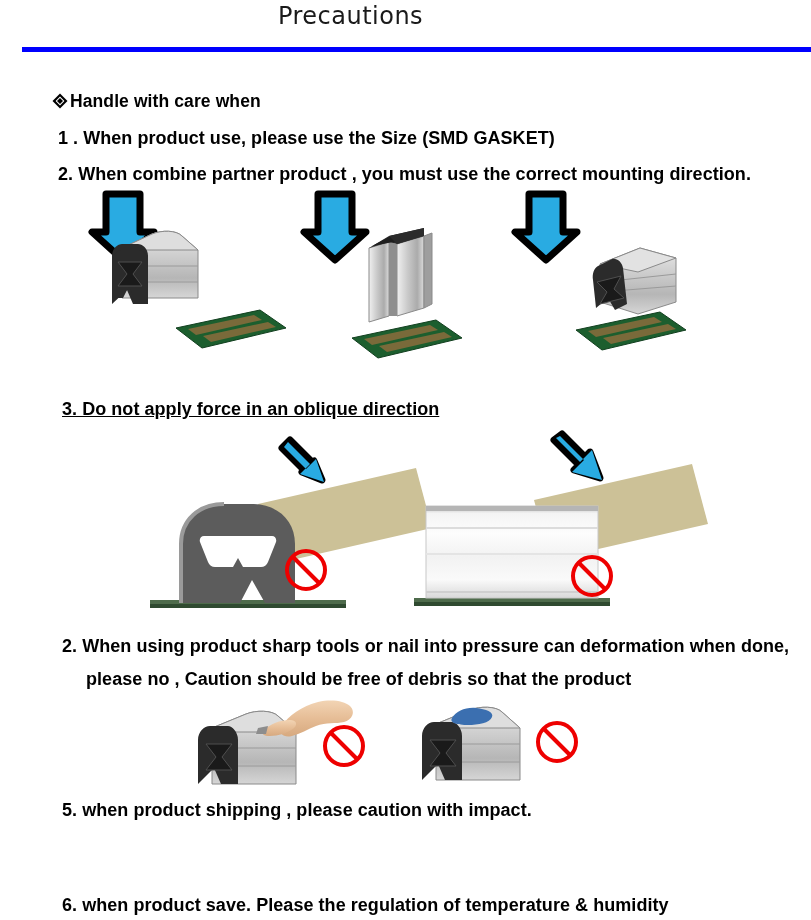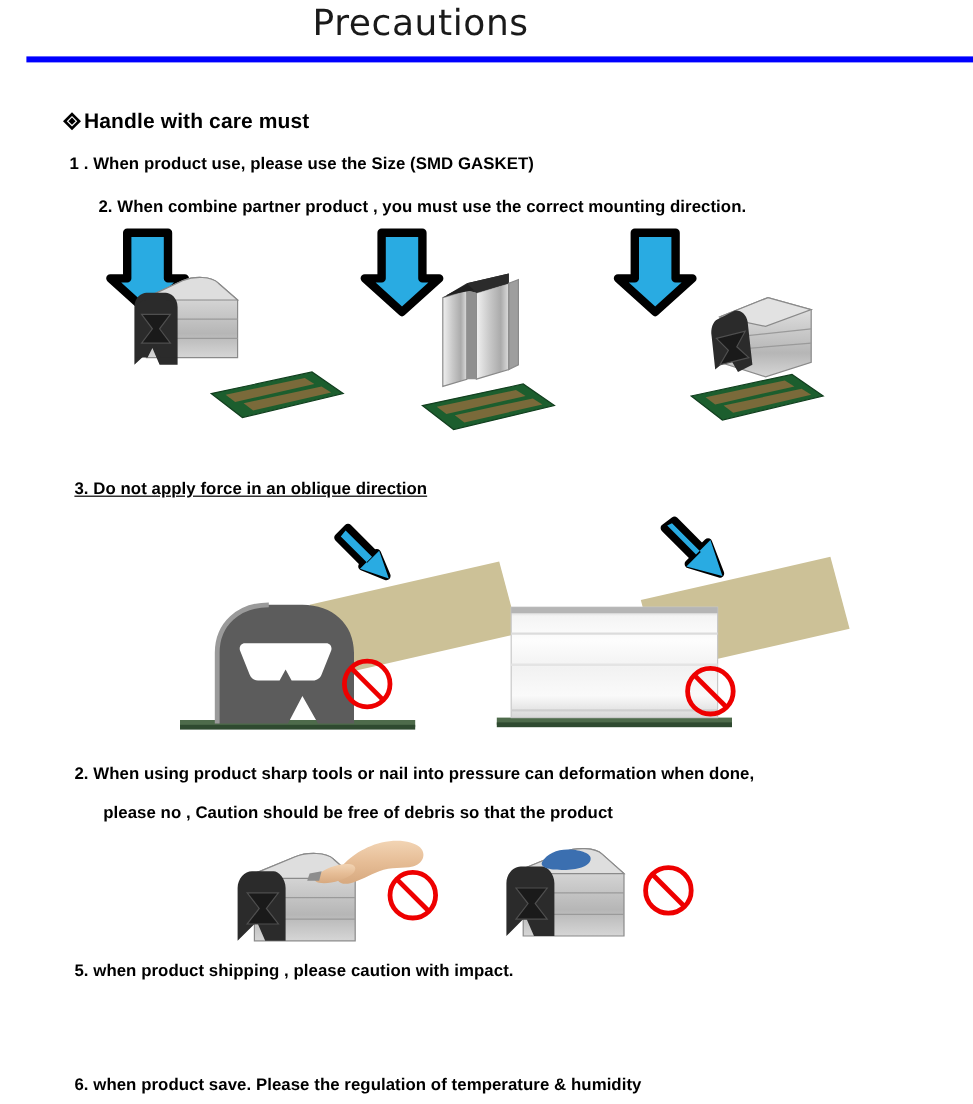--- a/index.html
+++ b/index.html
@@ -17,21 +17,21 @@
   }
 
   
   .page-title {
     position: absolute;
     top: 2px;
     left: 0;
     width: 701px;
     text-align: center;
     font-family: "DejaVu Sans", sans-serif;
-    font-size: 30px;
+    font-size: 24px;
     font-weight: 400;
     letter-spacing: 0.5px;
     color: #1a1a1a;
   }
   .title-rule {
     position: absolute;
     top: 47px;
     left: 22px;
     width: 789px;
     height: 5px;
@@ -50,27 +50,27 @@
   }
   .diamond-bullet {
     position: absolute;
     left: 52px;
     top: 93px;
     width: 16px;
     height: 16px;
   }
   .line {
     position: absolute;
-    font-size: 14px;
+    font-size: 18px;
     font-weight: bold;
     letter-spacing: 0.05px;
     white-space: nowrap;
   }
   .l1 { left: 58px;  top: 128px; }
-  .l2 { left: 58px;  top: 164px; margin-left: 24px; }
+  .l2 { left: 58px;  top: 164px; }
   .l3 { left: 62px;  top: 399px; text-decoration: underline; }
   .l4a{ left: 62px;  top: 636px; }
   .l4b{ left: 86px;  top: 669px; text-align: center; }
   .l5 { left: 62px;  top: 800px; }
   .l6 { left: 62px;  top: 875px; margin-top: 20px; }
 
   
   .fig { position: absolute; }
   .fig svg { display: block; }
 </style>
@@ -78,21 +78,21 @@
 <body>
 
 <div class="page-title">Precautions</div>
 <div class="title-rule"></div>
 
 <svg class="diamond-bullet" viewBox="0 0 16 16">
   <polygon points="8,0.5 15.5,8 8,15.5 0.5,8" fill="#000"></polygon>
   <polygon points="8,3.6 12.4,8 8,12.4 3.6,8" fill="#fff"></polygon>
   <polygon points="8,5 11,8 8,11 5,8" fill="#000"></polygon>
 </svg>
-<div class="heading">Handle with care must</div>
+<div class="heading">Handle with care when</div>
 
 <div class="line l1">1 .  When product  use, please use the  Size  (SMD  GASKET)</div>
 <div class="line l2">2.  When combine partner  product , you must use  the  correct mounting direction.</div>
 <div class="line l3">3. Do not  apply  force  in an  oblique direction</div>
 <div class="line l4a">2. When using product sharp tools or nail into pressure can deformation when done,</div>
 <div class="line l4b">please no   , Caution should be free of debris so that the product</div>
 <div class="line l5">5. when product shipping ,   please caution with impact.</div>
 <div class="line l6">6. when product save. Please the regulation of temperature &amp; humidity</div>
 
 <div class="fig" style="left:0px; top:186px; width:811px; height:190px;">

